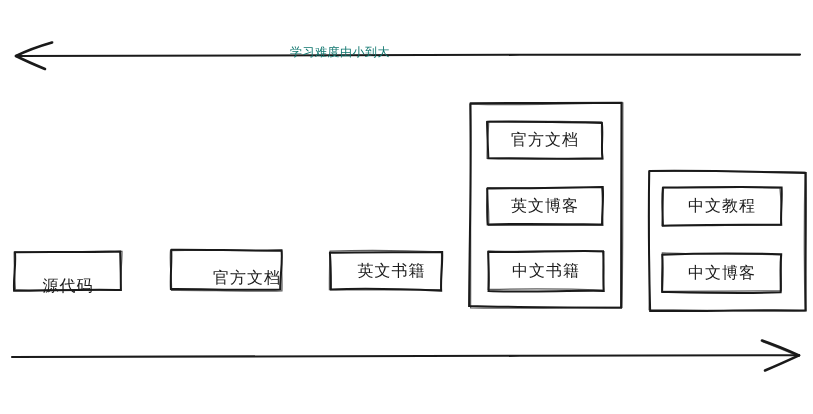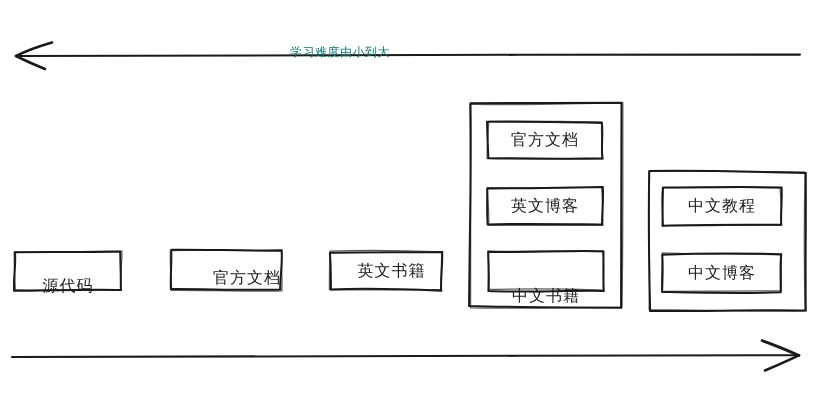--- a/index.html
+++ b/index.html
@@ -109,21 +109,21 @@
       <div class="node" style="left: 330px; top: 252px; width: 123px; height: 38px;">
         <span>英文书籍</span>
       </div>
       <div class="group-box" style="left: 470px; top: 103px; width: 152px; height: 204px;"></div>
       <div class="node" style="left: 488px; top: 122px; width: 114px; height: 37px;">
         <span>官方文档</span>
       </div>
       <div class="node" style="left: 488px; top: 188px; width: 114px; height: 37px; text-align: right;">
         <span>英文博客</span>
       </div>
-      <div class="node" style="left: 488px; top: 252px; width: 116px; height: 38px; margin-top: 25px;">
+      <div class="node" style="left: 488px; top: 252px; width: 116px; height: 38px;">
         <span>中文书籍</span>
       </div>
       <div class="group-box" style="left: 650px; top: 172px; width: 155px; height: 138px;"></div>
       <div class="node" style="left: 663px; top: 188px; width: 118px; height: 37px; font-family: Liberation Mono, monospace;">
         <span>中文教程</span>
       </div>
       <div class="node" style="left: 663px; top: 254px; width: 118px; height: 38px;">
         <span>中文博客</span>
       </div>
     </div>

